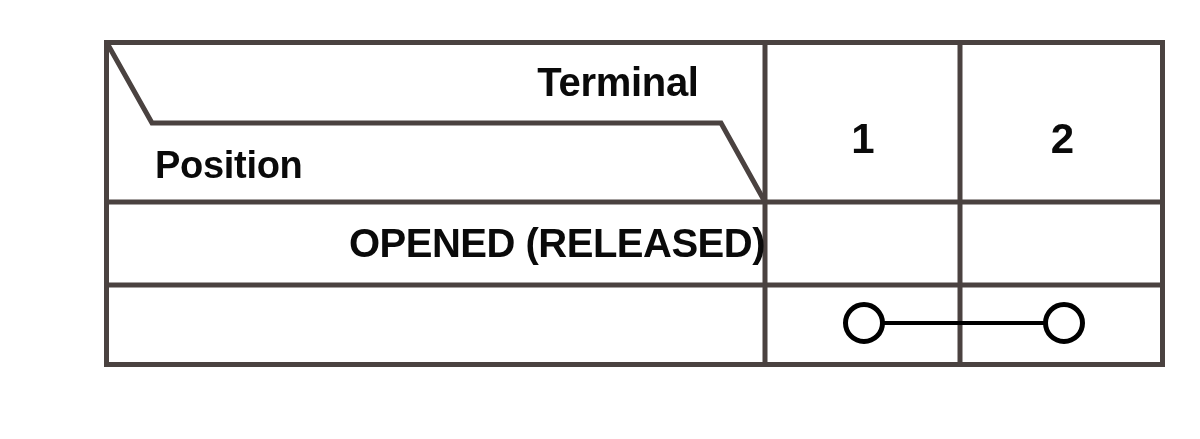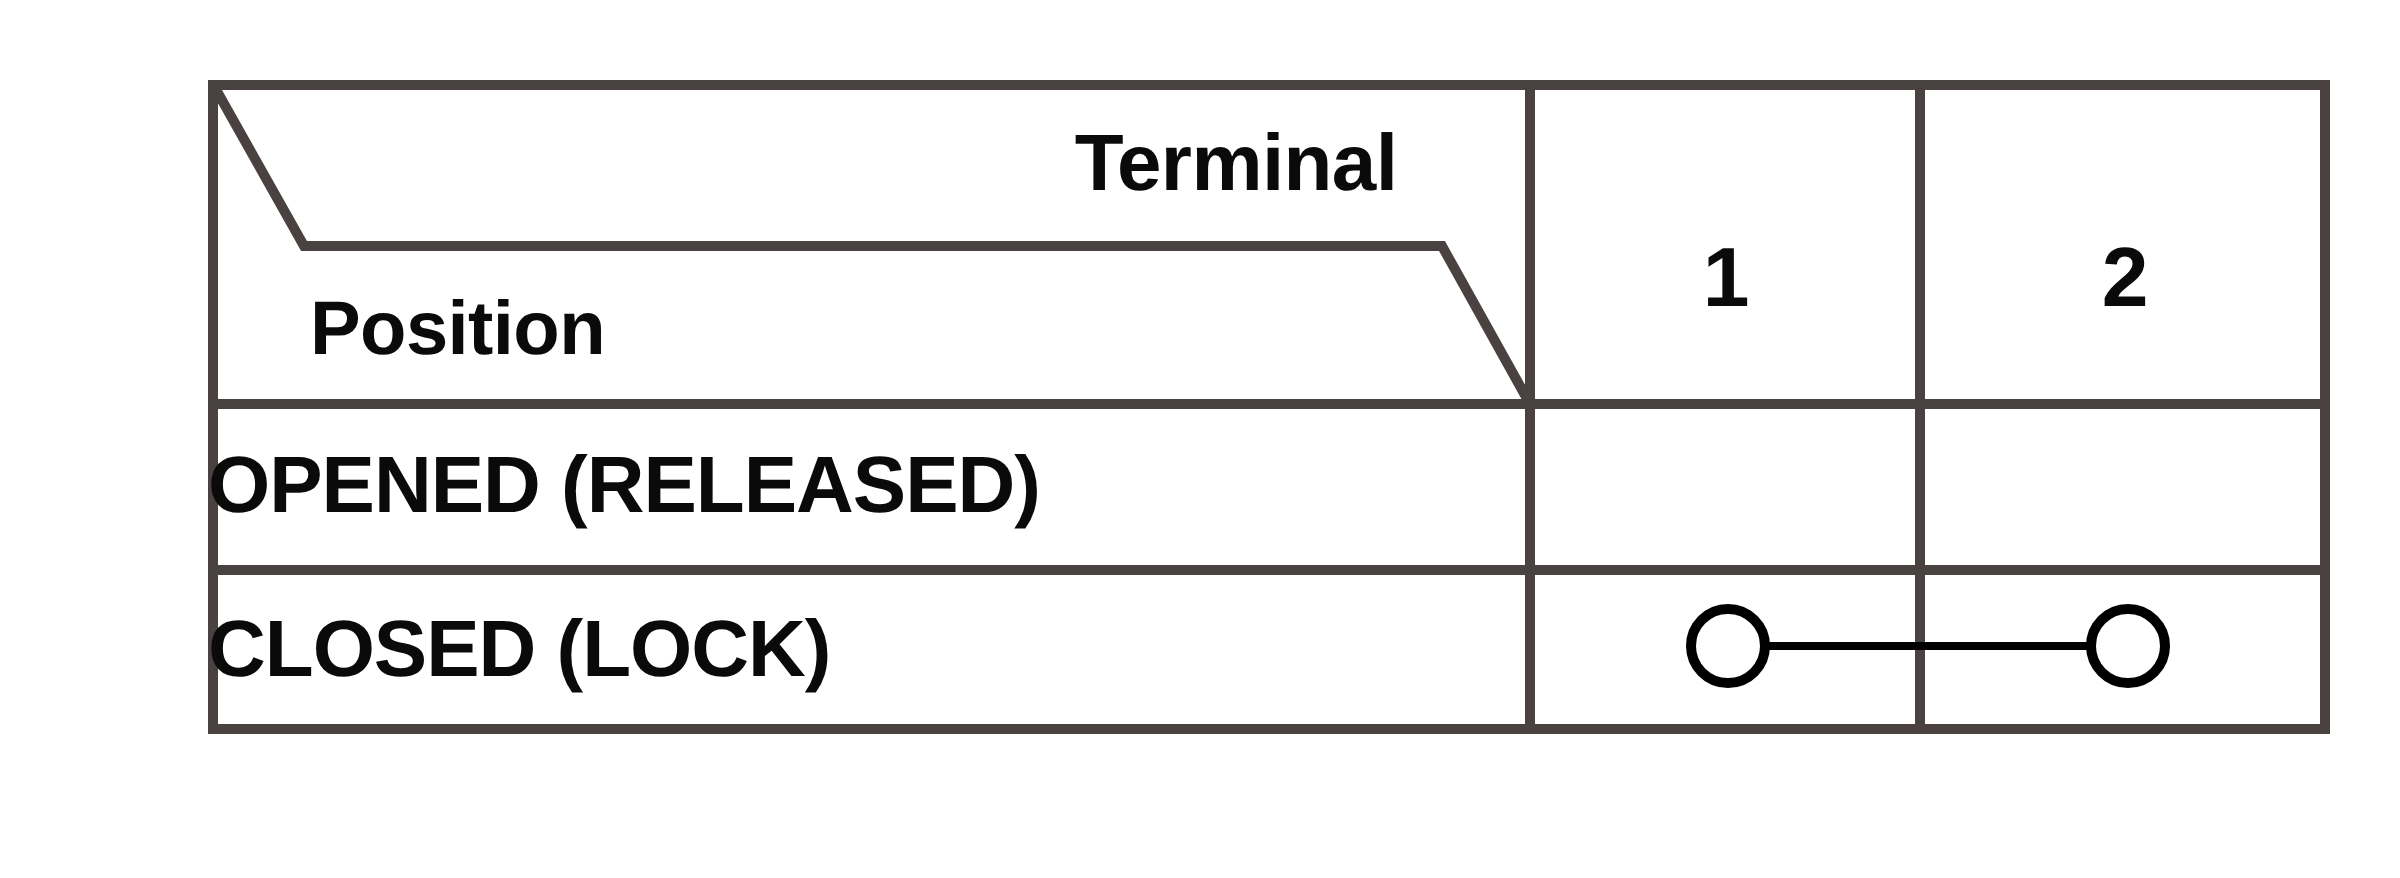--- a/index.html
+++ b/index.html
@@ -75,21 +75,21 @@
     top: 78px;
     width: 205px;
     margin-left: 856px;
     text-align: center;
     font-size: 42px;
   }
 
   .row-label {
     left: 0px;
     width: 661px;
-    text-align: left;
+    text-align: right;
     font-size: 40px;
     letter-spacing: -0.5px;
   }
 
   #row-opened-label { top: 183px; }
   #row-closed-label { top: 265px; }
 
   
   #continuity-symbol {
     position: absolute;
@@ -121,21 +121,20 @@
   <div class="cell-text" id="header-terminal-label">Terminal</div>
 
   <div class="cell-text" id="header-position-label">Position</div>
 
   <div class="cell-text" id="col-1-label">1</div>
 
   <div class="cell-text" id="col-2-label">2</div>
 
   <div class="cell-text row-label" id="row-opened-label">OPENED (RELEASED)</div>
 
-  <div class="cell-text row-label" id="row-closed-label">CLOSED (LOCK)</div>
 
   <svg id="continuity-symbol" viewBox="0 0 248 50">
     <line x1="24" y1="25" x2="224" y2="25" stroke="#000000" stroke-width="4"></line>
     <circle cx="24" cy="25" r="18.5" fill="#ffffff" stroke="#000000" stroke-width="5"></circle>
     <circle cx="224" cy="25" r="18.5" fill="#ffffff" stroke="#000000" stroke-width="5"></circle>
   </svg>
 
 </div>
 
 </body></html>

